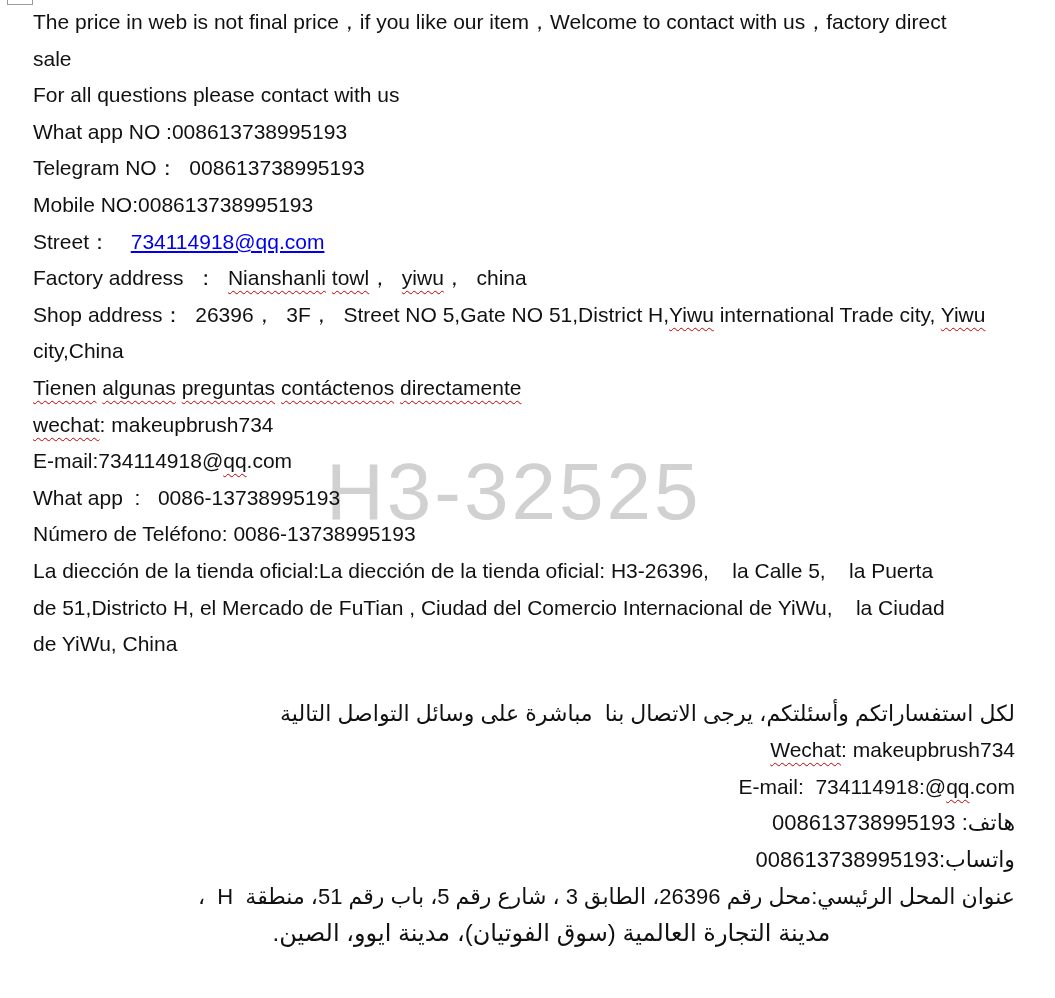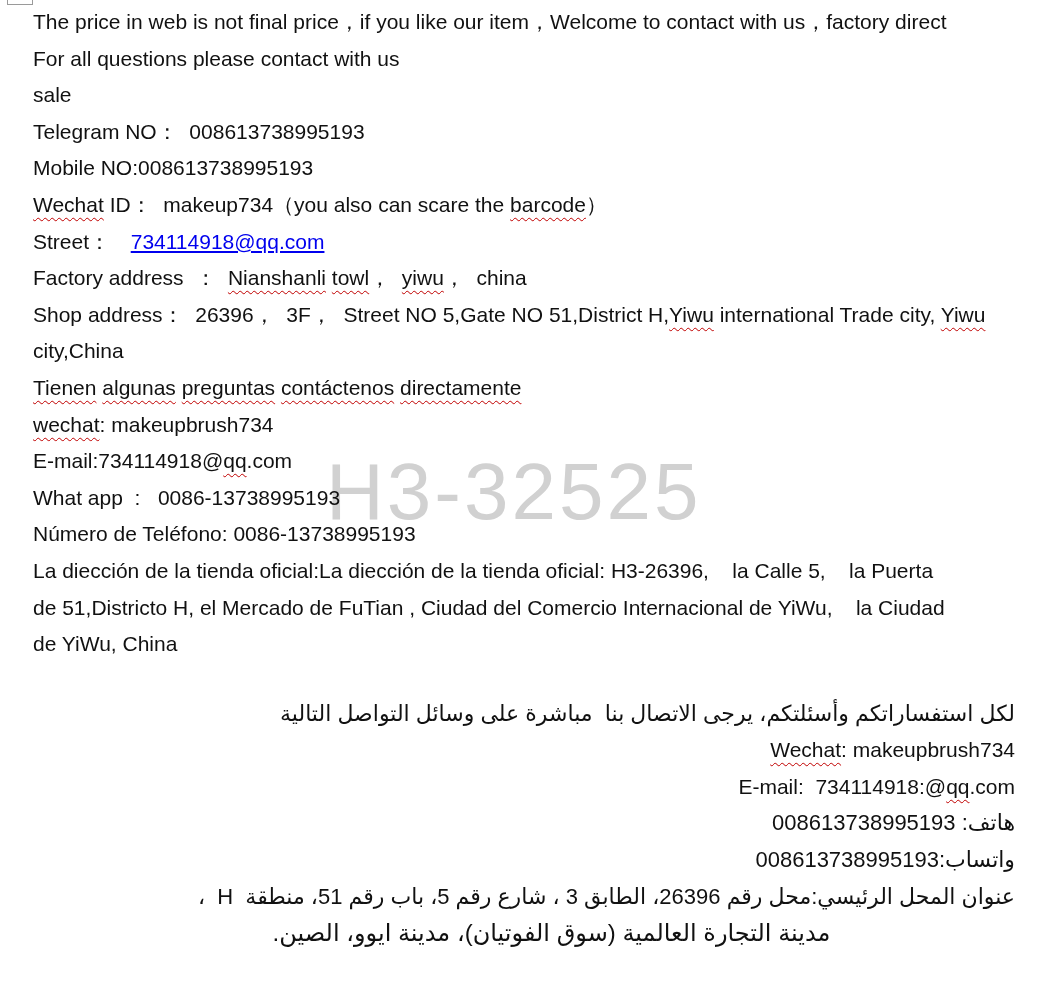--- a/index.html
+++ b/index.html
@@ -82,26 +82,26 @@
 </style>
 </head>
 <body>
 
 <div class="page">
   <div class="artifact"></div>
   <div class="watermark">H3-32525</div>
 
   <div class="content">
     <div class="line">The price in web is not final price，if you like our item，Welcome to contact with us，factory direct</div>
+    <div class="line">sale</div>
     <div class="line">For all questions please contact with us</div>
-    <div class="line">sale</div>
+    <div class="line">What app NO :008613738995193</div>
     <div class="line">Telegram NO：  008613738995193</div>
     <div class="line">Mobile NO:008613738995193</div>
 
-    <div class="line"><span class="sq">Wechat</span><span> ID：  makeup734（you also can scare the </span><span class="sq">barcode</span><span>）</span></div>
 
     <div class="line"><span>Street：  </span><a class="link">734114918@qq.com</a></div>
 
     <div class="line"><span>Factory address  ：  </span><span class="sq">Nianshanli</span><span> </span><span class="sq">towl</span><span>，  </span><span class="sq">yiwu</span><span>，  china</span></div>
 
     <div class="line"><span>Shop address：  26396，  3F，  Street NO 5,Gate NO 51,District H,</span><span class="sq">Yiwu</span><span> international Trade city, </span><span class="sq">Yiwu</span></div>
     <div class="line">city,China</div>
 
     <div class="line"><span class="sq">Tienen</span><span> </span><span class="sq">algunas</span><span> </span><span class="sq">preguntas</span><span> </span><span class="sq">contáctenos</span><span> </span><span class="sq">directamente</span></div>
 

